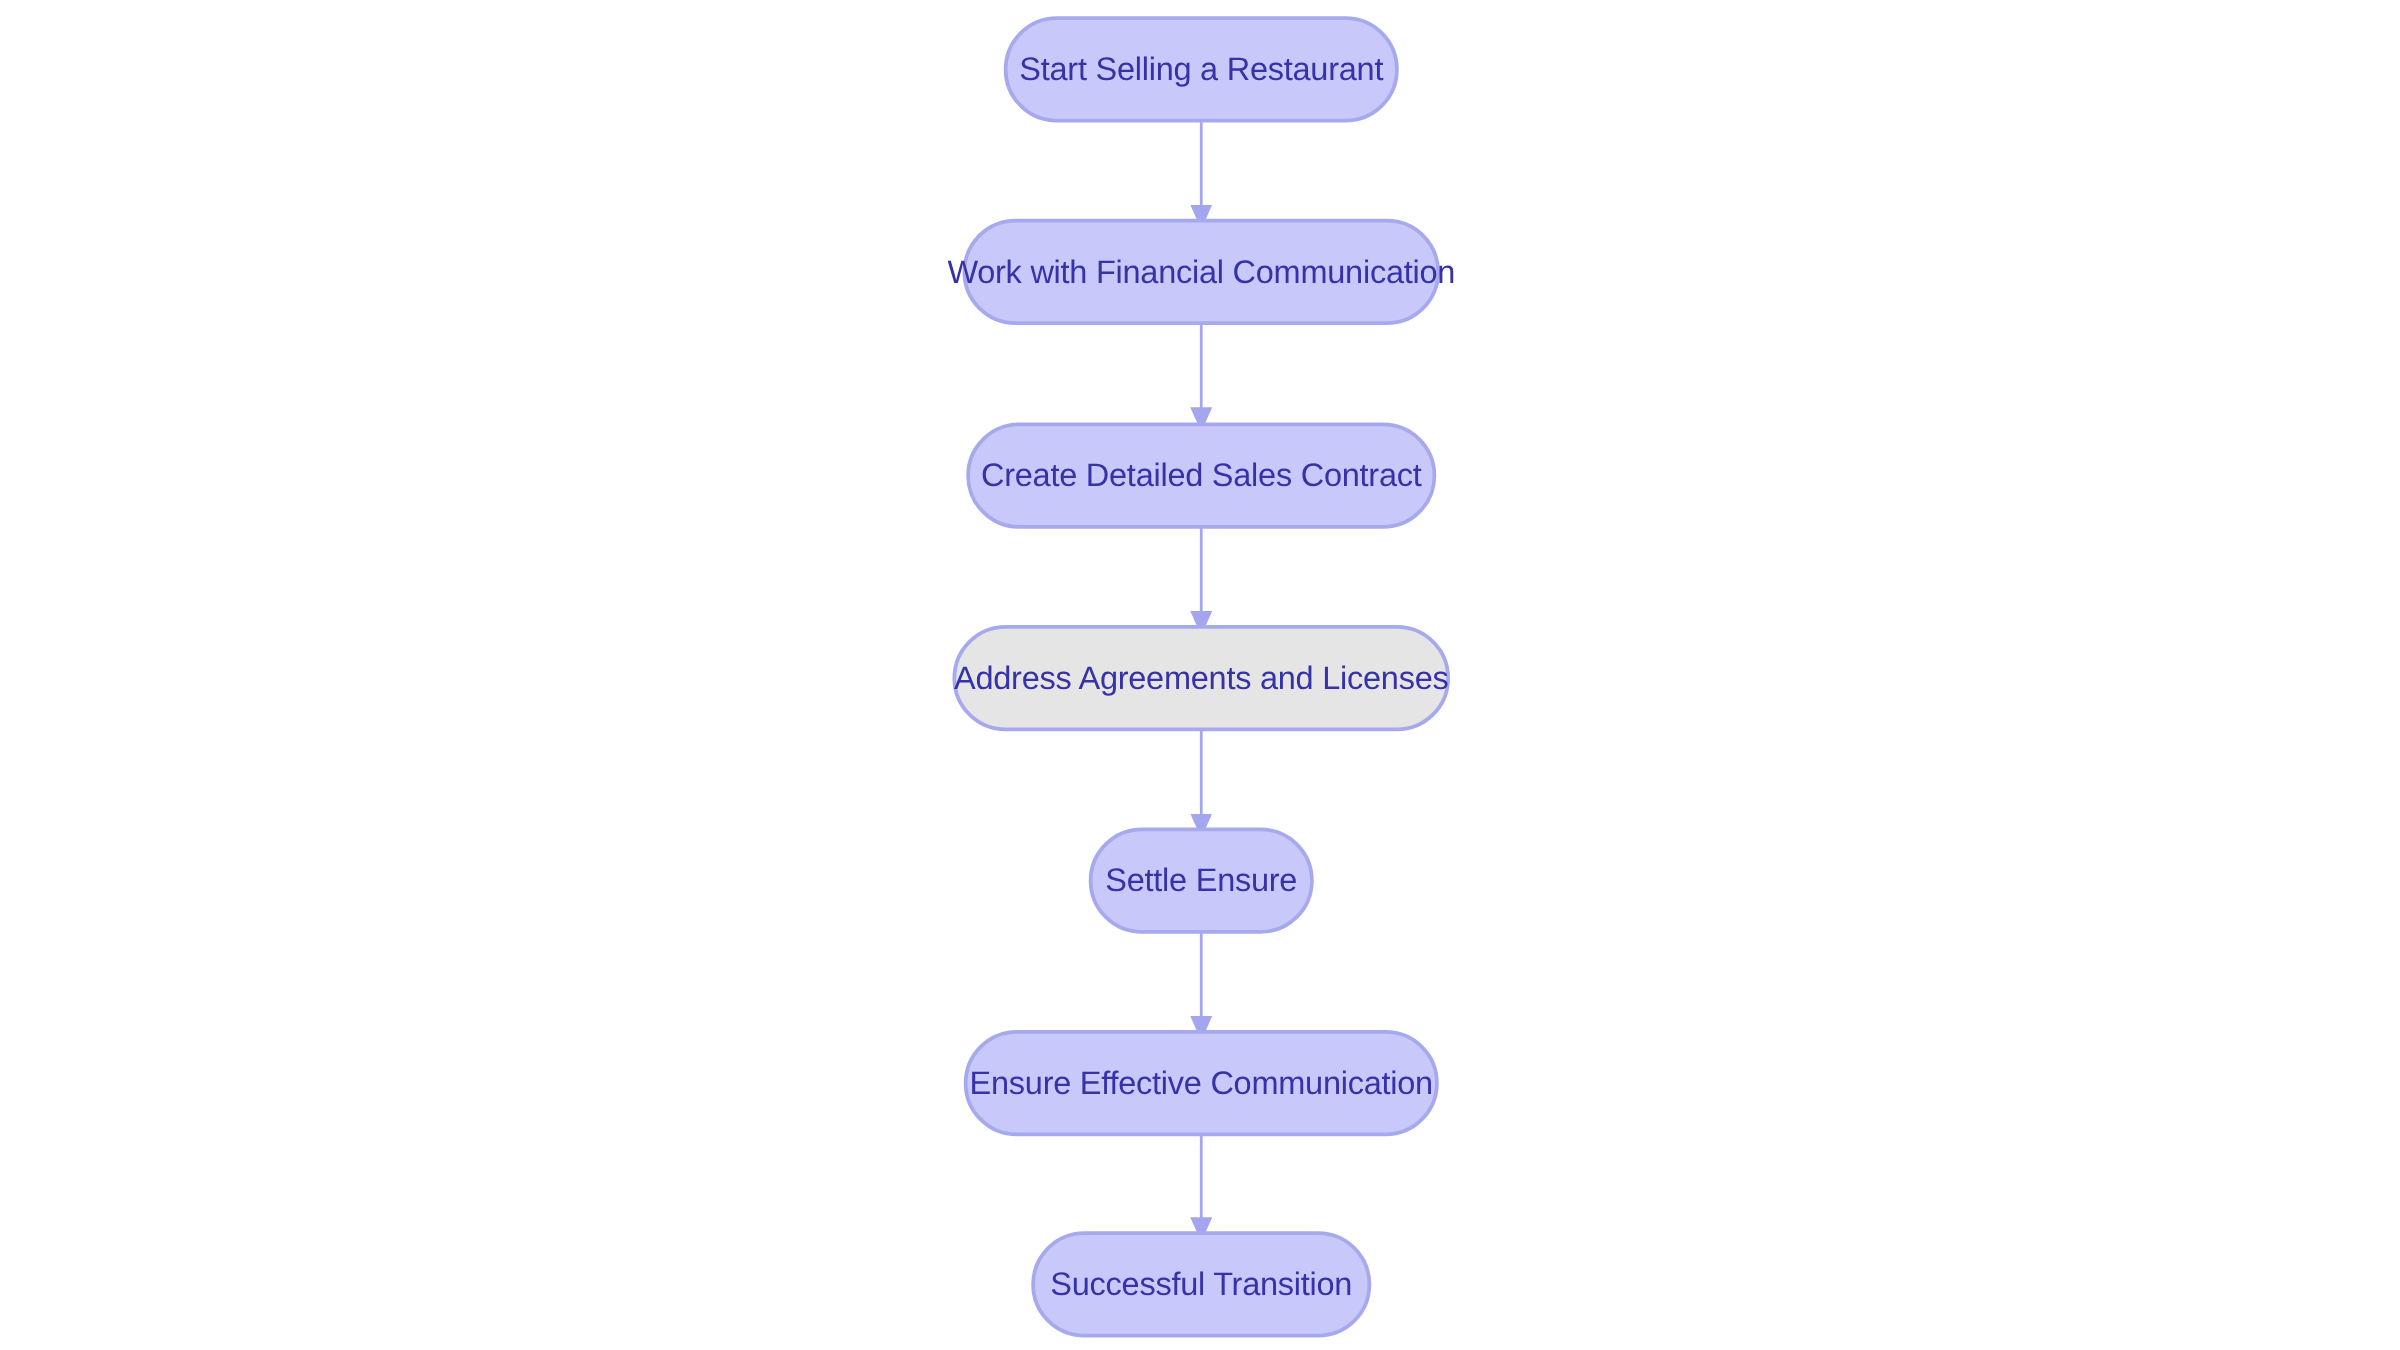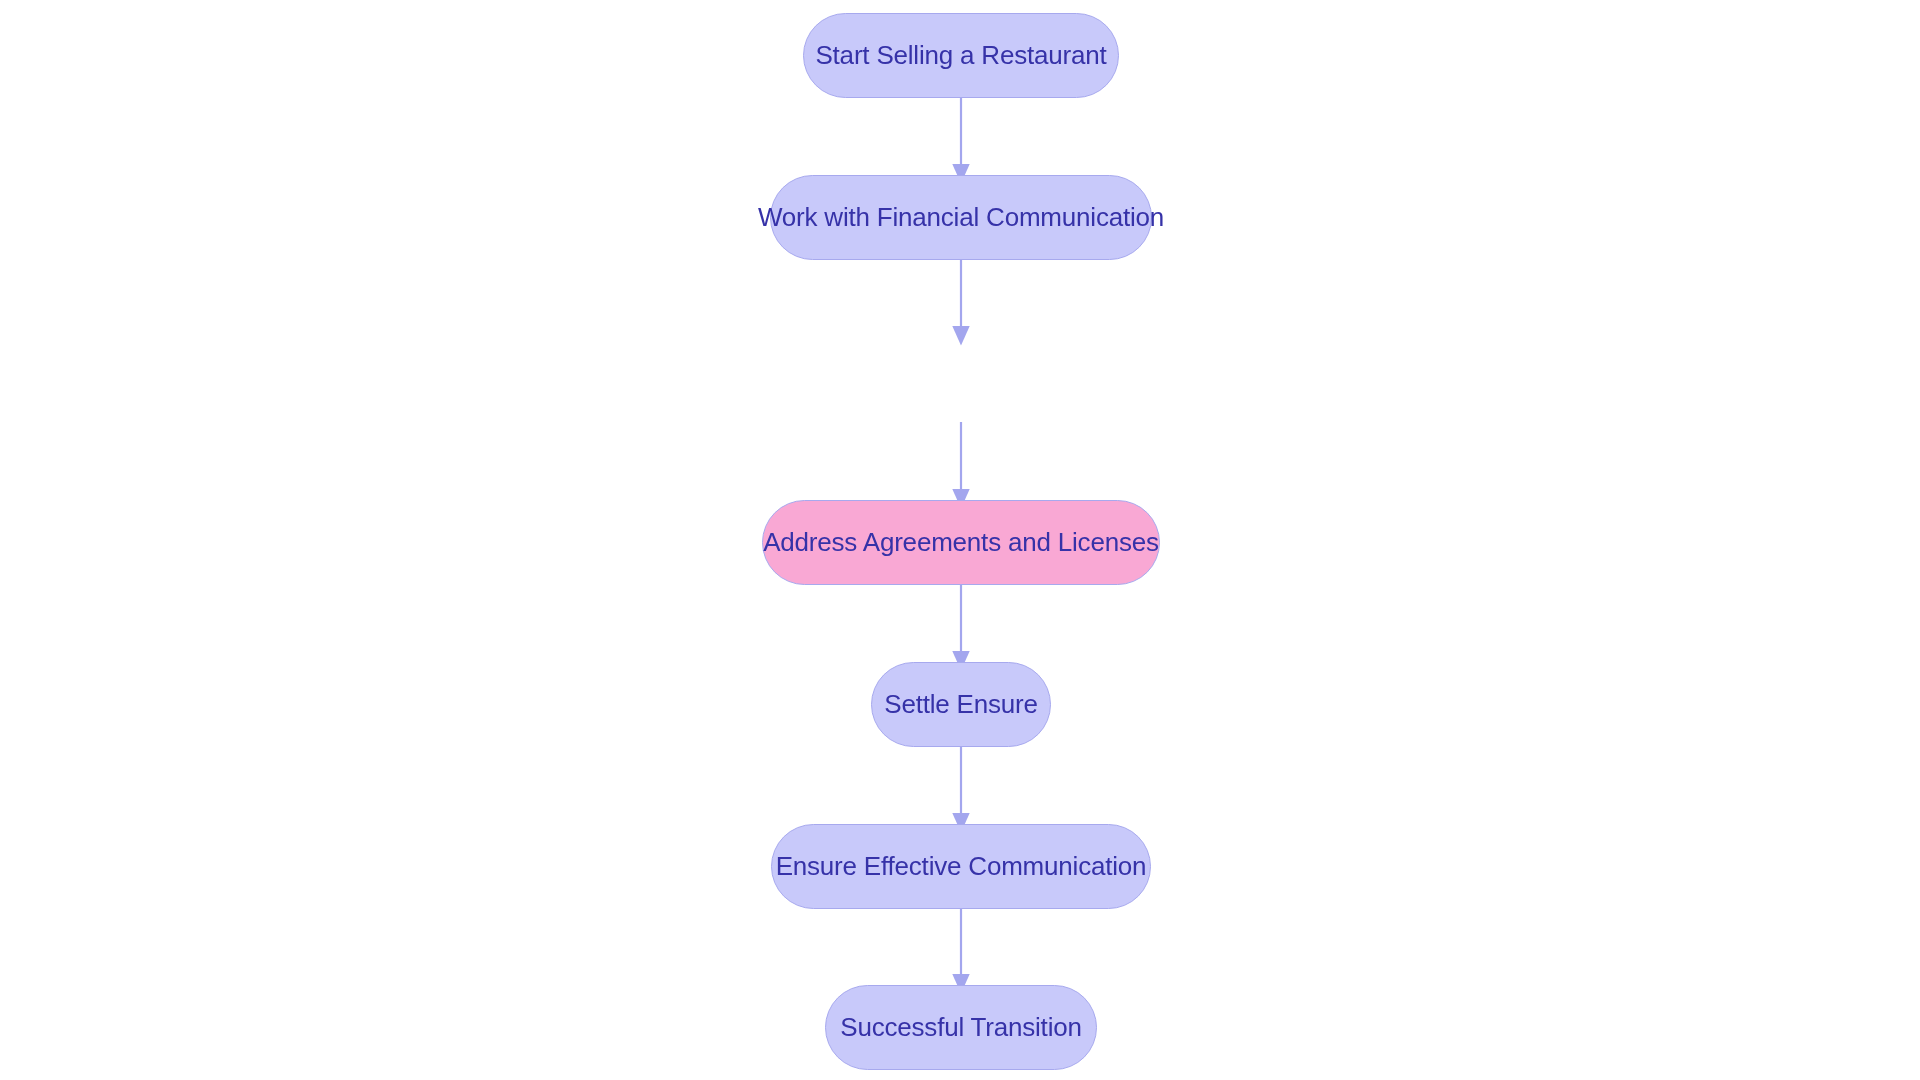--- a/index.html
+++ b/index.html
@@ -30,21 +30,21 @@
     pointer-events: none;
   }
 
   .node {
     position: absolute;
     box-sizing: border-box;
     display: flex;
     align-items: center;
     justify-content: center;
     background: #c8c9fa;
-    border: 1px solid #701a75;
+    border: 3px solid #701a75;
     border-radius: 999px;
     height: 85px;
     transform: translateX(-50%);
   }
 
   .node-label {
     color: #3632a8;
     font-family: "Liberation Sans", sans-serif;
     font-size: 26px;
     line-height: 1;
@@ -75,22 +75,25 @@
   </svg>
 
   <div class="node" style="left: 961px; top: 12.5px; width: 316px; height: 85px; background: rgb(200, 201, 250); border-color: rgb(167, 169, 238);">
     <span class="node-label" style="color: rgb(54, 50, 168);">Start Selling a Restaurant</span>
   </div>
 
   <div class="node" style="left: 961px; top: 174.5px; width: 382px; height: 85px; background: rgb(200, 201, 250); border-color: rgb(167, 169, 238);">
     <span class="node-label" style="color: rgb(54, 50, 168);">Work with Financial Communication</span>
   </div>
 
+  <div class="node" style="left: 961px; top: 337.5px; width: 376px; height: 85px; background: rgb(200, 201, 250); border-color: rgb(167, 169, 238);">
+    <span class="node-label" style="color: rgb(54, 50, 168);">Create Detailed Sales Contract</span>
+  </div>
 
-  <div class="node" style="left: 961px; top: 499.5px; width: 398px; height: 85px; background: #f9a8d4; border-color: rgb(167, 169, 238);">
+  <div class="node" style="left: 961px; top: 499.5px; width: 398px; height: 85px; background: #e5e5e5; border-color: rgb(167, 169, 238);">
     <span class="node-label" style="color: rgb(54, 50, 168);">Address Agreements and Licenses</span>
   </div>
 
   <div class="node" style="left: 961px; top: 661.5px; width: 180px; height: 85px; background: rgb(200, 201, 250); border-color: rgb(167, 169, 238);">
     <span class="node-label" style="color: rgb(54, 50, 168);">Settle Ensure</span>
   </div>
 
   <div class="node" style="left: 961px; top: 984.5px; width: 272px; height: 85px; background: rgb(200, 201, 250); border-color: rgb(167, 169, 238);">
     <span class="node-label" style="color: rgb(54, 50, 168);">Successful Transition</span>
   </div>

